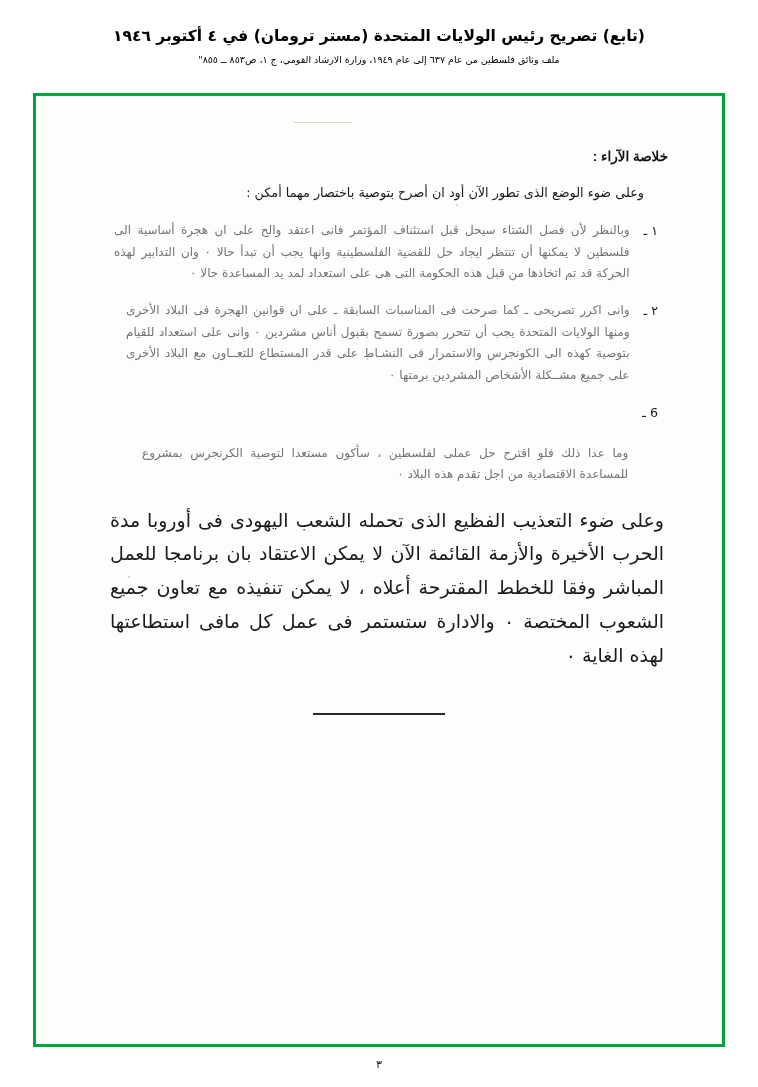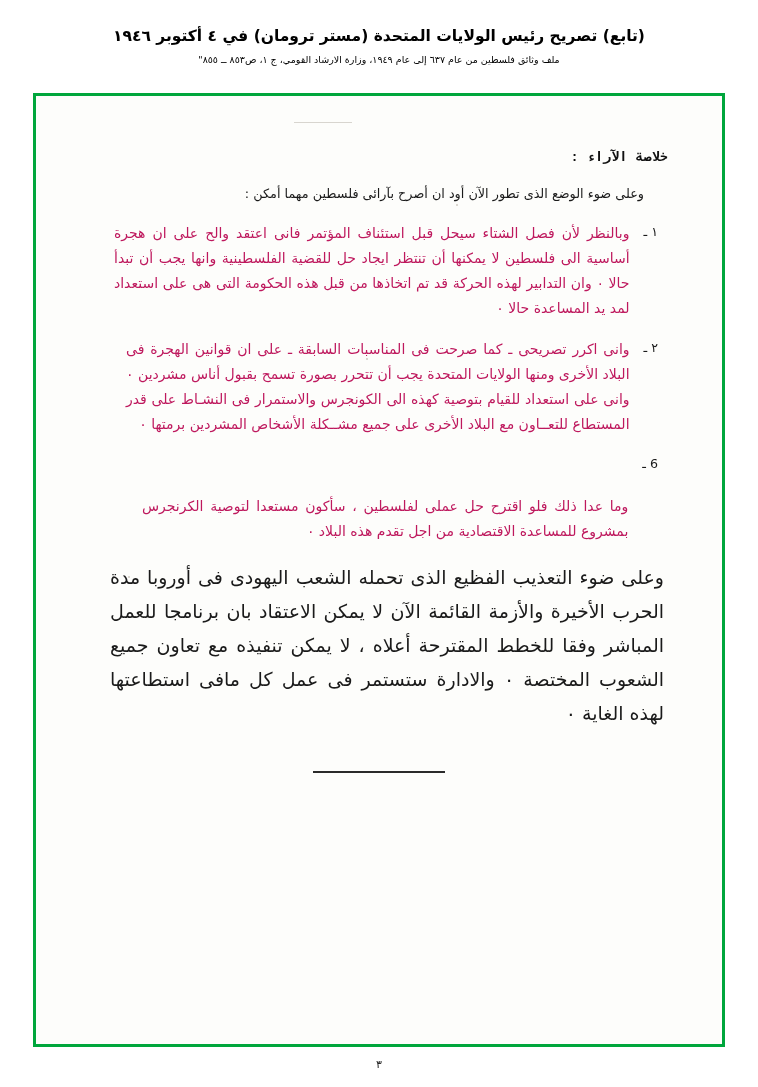--- a/index.html
+++ b/index.html
@@ -61,21 +61,21 @@
   }
   .faint-mark {
     position: absolute;
     top: 26px;
     left: 258px;
     width: 58px;
     height: 1px;
     background: #d8d5cf;
   }
   .summary-heading {
-    font-family: Liberation Mono, monospace;
+    font-family: Liberation Sans, sans-serif;
     font-weight: bold;
     font-size: 13.5px;
     color: #111;
     text-align: right;
     margin: 22px 12px 0 0;
     direction: rtl;
   }
   .lead {
     font-family: "DejaVu Sans", sans-serif;
     font-size: 12.8px;
@@ -98,23 +98,23 @@
     font-size: 12.6px;
     line-height: 1.78;
     color: #1a1a1a;
     padding-left: 6px;
     white-space: nowrap;
     margin-left: 8px;
   }
   .item-body {
     flex: 1 1 auto;
     font-family: "DejaVu Sans", sans-serif;
-    font-size: 14px;
+    font-size: 12px;
     line-height: 1.78;
-    color: #be185d;
+    color: #737373;
     text-align: justify;
     text-justify: inter-word;
     direction: rtl;
   }
   .item-1 .item-body { padding-left: 6px; }
   .item-2 .item-body { padding-left: 18px; }
   .item-3 .item-body { padding-left: 34px; margin-top: 41px; }
   .closing {
     font-family: "DejaVu Sans", sans-serif;
     font-size: 19px;
@@ -156,21 +156,21 @@
     <div class="header-source">ملف وثائق فلسطين من عام ٦٣٧ إلى عام ١٩٤٩، وزارة الارشاد القومي، ج ١، ص٨٥٣ ــ ٨٥٥"</div>
   </div>
 
   <div class="scan-frame">
     <div class="scan-inner">
 
       <div class="faint-mark"></div>
 
       <div class="summary-heading">خلاصة الآراء :</div>
 
-      <div class="lead">وعلى ضوء الوضع الذى تطور الآن أود ان أصرح بآرائى فلسطين مهما أمكن :</div>
+      <div class="lead">وعلى ضوء الوضع الذى تطور الآن أود ان أصرح بتوصية باختصار مهما أمكن :</div>
 
       <div class="item item-1">
         <div class="item-num">١ ـ</div>
         <div class="item-body">وبالنظر لأن فصل الشتاء سيحل قبل استئناف المؤتمر فانى اعتقد والح على ان هجرة أساسية الى فلسطين لا يمكنها أن تنتظر ايجاد حل للقضية الفلسطينية وانها يجب أن تبدأ حالا ٠ وان التدابير لهذه الحركة قد تم اتخاذها من قبل هذه الحكومة التى هى على استعداد لمد يد المساعدة حالا ٠</div>
       </div>
 
       <div class="item item-2">
         <div class="item-num">٢ ـ</div>
         <div class="item-body">وانى اكرر تصريحى ـ كما صرحت فى المناسبات السابقة ـ على ان قوانين الهجرة فى البلاد الأخرى ومنها الولايات المتحدة يجب أن تتحرر بصورة تسمح بقبول أناس مشردين ٠ وانى على استعداد للقيام بتوصية كهذه الى الكونجرس والاستمرار فى النشـاط على قدر المستطاع للتعــاون مع البلاد الأخرى على جميع مشــكلة الأشخاص المشردين برمتها ٠</div>
       </div>

